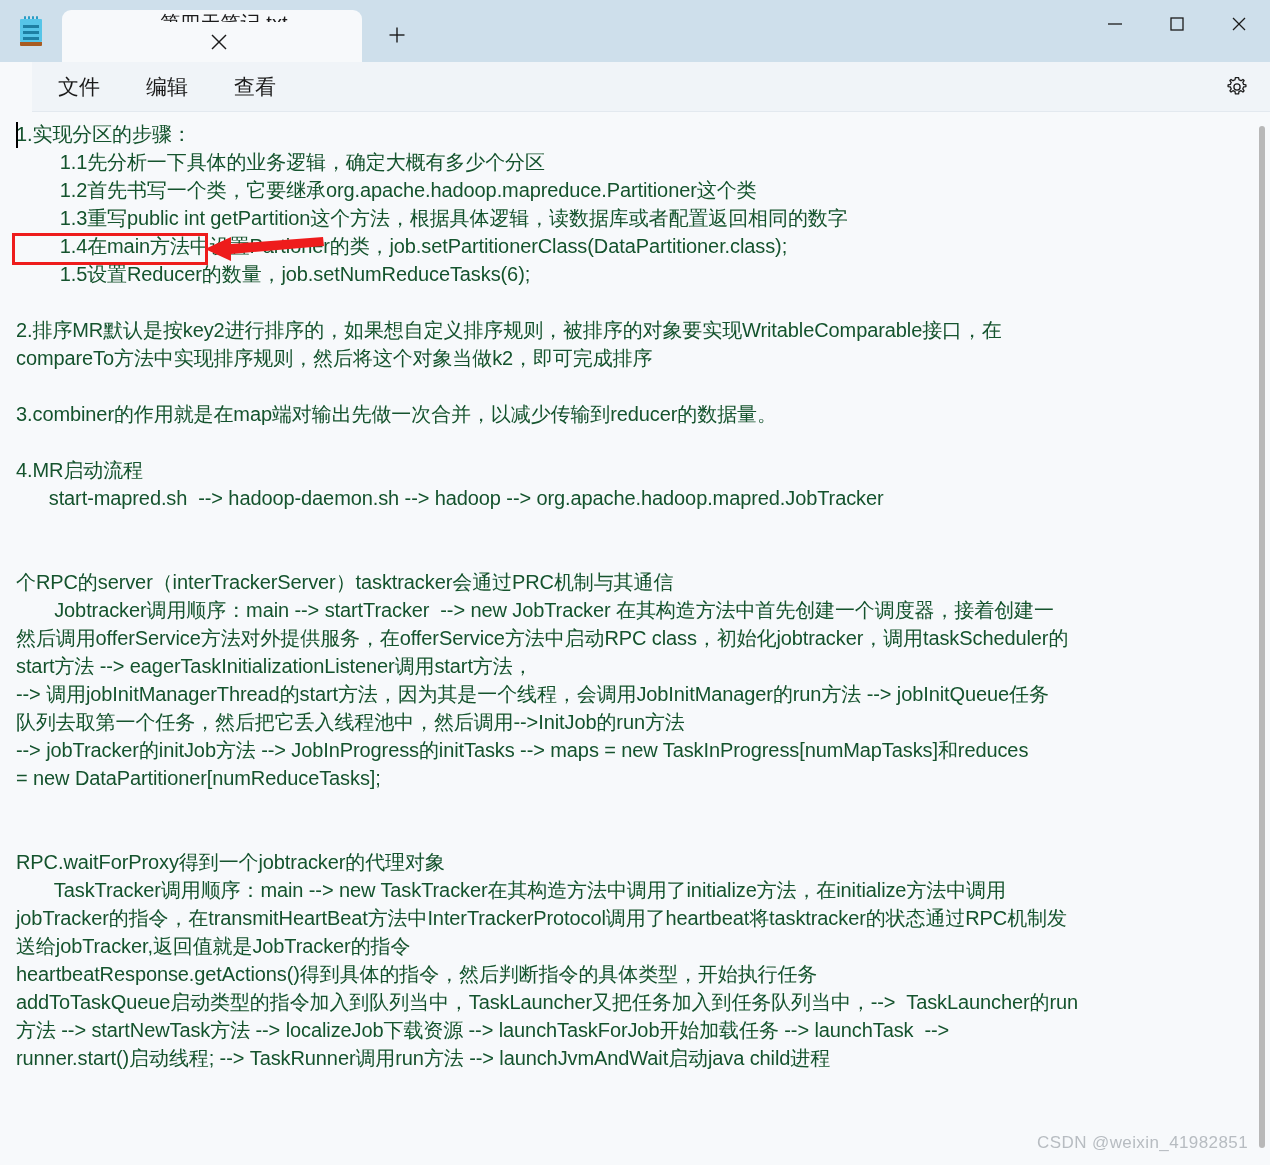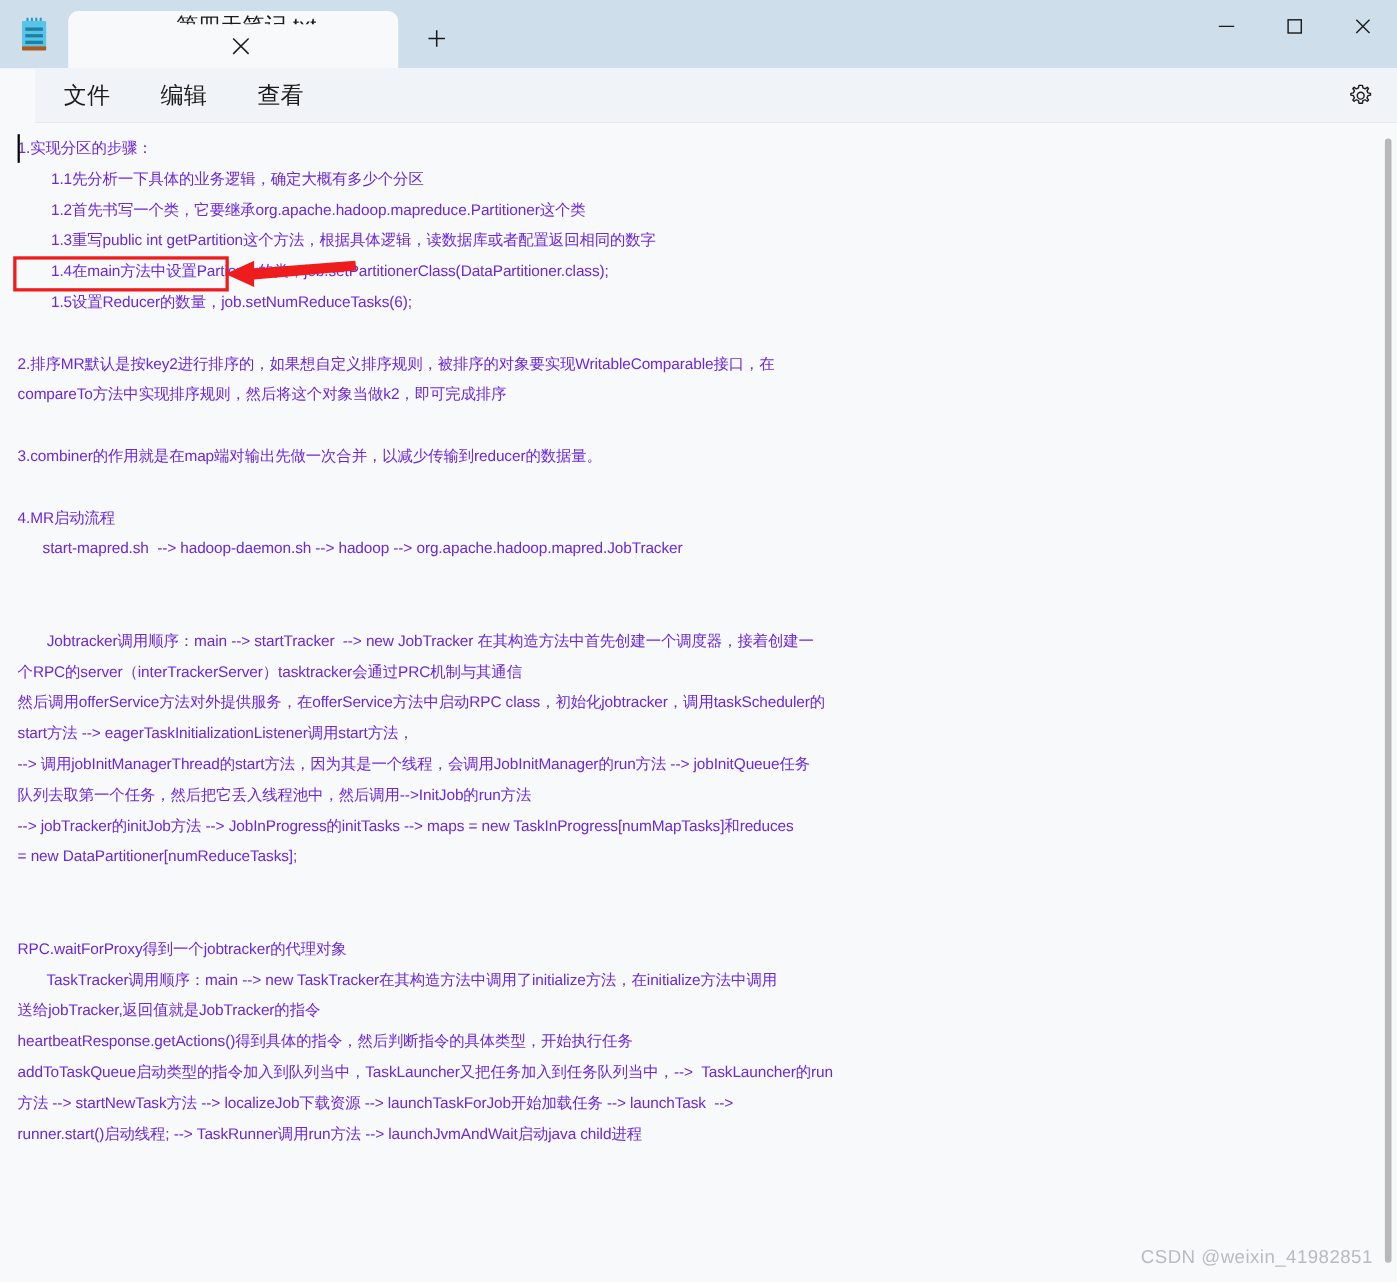--- a/index.html
+++ b/index.html
@@ -208,23 +208,23 @@
     top: 0;
     right: 0;
     bottom: 0;
     padding: 8px 30px 0 16px;
     box-sizing: border-box;
     overflow: hidden;
   }
 
   .doc-line {
     font-family: "Liberation Sans", "DejaVu Sans", sans-serif;
-    font-size: 14px;
+    font-size: 20px;
     line-height: 28px;
-    color: #6d28d9;
+    color: #14532d;
     white-space: pre;
     letter-spacing: -0.1px;
   }
   .doc-line.blank { height: 28px; }
 
   
   .caret {
     position: absolute;
     left: 16px;
     top: 10px;
@@ -371,32 +371,33 @@
         <div class="doc-line blank">&nbsp;</div>
         <div class="doc-line">2.排序MR默认是按key2进行排序的，如果想自定义排序规则，被排序的对象要实现WritableComparable接口，在</div>
         <div class="doc-line">compareTo方法中实现排序规则，然后将这个对象当做k2，即可完成排序</div>
         <div class="doc-line blank">&nbsp;</div>
         <div class="doc-line">3.combiner的作用就是在map端对输出先做一次合并，以减少传输到reducer的数据量。</div>
         <div class="doc-line blank">&nbsp;</div>
         <div class="doc-line">4.MR启动流程</div>
         <div class="doc-line">      start-mapred.sh  --&gt; hadoop-daemon.sh --&gt; hadoop --&gt; org.apache.hadoop.mapred.JobTracker</div>
         <div class="doc-line blank">&nbsp;</div>
         <div class="doc-line blank">&nbsp;</div>
+        <div class="doc-line">个RPC的server（interTrackerServer）tasktracker会通过PRC机制与其通信</div>
         <div class="doc-line">       Jobtracker调用顺序：main --&gt; startTracker  --&gt; new JobTracker 在其构造方法中首先创建一个调度器，接着创建一</div>
-        <div class="doc-line">个RPC的server（interTrackerServer）tasktracker会通过PRC机制与其通信</div>
         <div class="doc-line">然后调用offerService方法对外提供服务，在offerService方法中启动RPC class，初始化jobtracker，调用taskScheduler的</div>
         <div class="doc-line">start方法 --&gt; eagerTaskInitializationListener调用start方法，</div>
         <div class="doc-line">--&gt; 调用jobInitManagerThread的start方法，因为其是一个线程，会调用JobInitManager的run方法 --&gt; jobInitQueue任务</div>
         <div class="doc-line">队列去取第一个任务，然后把它丢入线程池中，然后调用--&gt;InitJob的run方法</div>
         <div class="doc-line">--&gt; jobTracker的initJob方法 --&gt; JobInProgress的initTasks --&gt; maps = new TaskInProgress[numMapTasks]和reduces</div>
         <div class="doc-line">= new DataPartitioner[numReduceTasks];</div>
         <div class="doc-line blank">&nbsp;</div>
         <div class="doc-line blank">&nbsp;</div>
         <div class="doc-line">RPC.waitForProxy得到一个jobtracker的代理对象</div>
         <div class="doc-line">       TaskTracker调用顺序：main --&gt; new TaskTracker在其构造方法中调用了initialize方法，在initialize方法中调用</div>
+        <div class="doc-line">jobTracker的指令，在transmitHeartBeat方法中InterTrackerProtocol调用了heartbeat将tasktracker的状态通过RPC机制发</div>
         <div class="doc-line">送给jobTracker,返回值就是JobTracker的指令</div>
         <div class="doc-line">heartbeatResponse.getActions()得到具体的指令，然后判断指令的具体类型，开始执行任务</div>
         <div class="doc-line">addToTaskQueue启动类型的指令加入到队列当中，TaskLauncher又把任务加入到任务队列当中，--&gt;  TaskLauncher的run</div>
         <div class="doc-line">方法 --&gt; startNewTask方法 --&gt; localizeJob下载资源 --&gt; launchTaskForJob开始加载任务 --&gt; launchTask  --&gt;</div>
         <div class="doc-line">runner.start()启动线程; --&gt; TaskRunner调用run方法 --&gt; launchJvmAndWait启动java child进程</div>
       </div>
 
     <div class="caret"></div>
 
     <div class="anno-box"></div>

